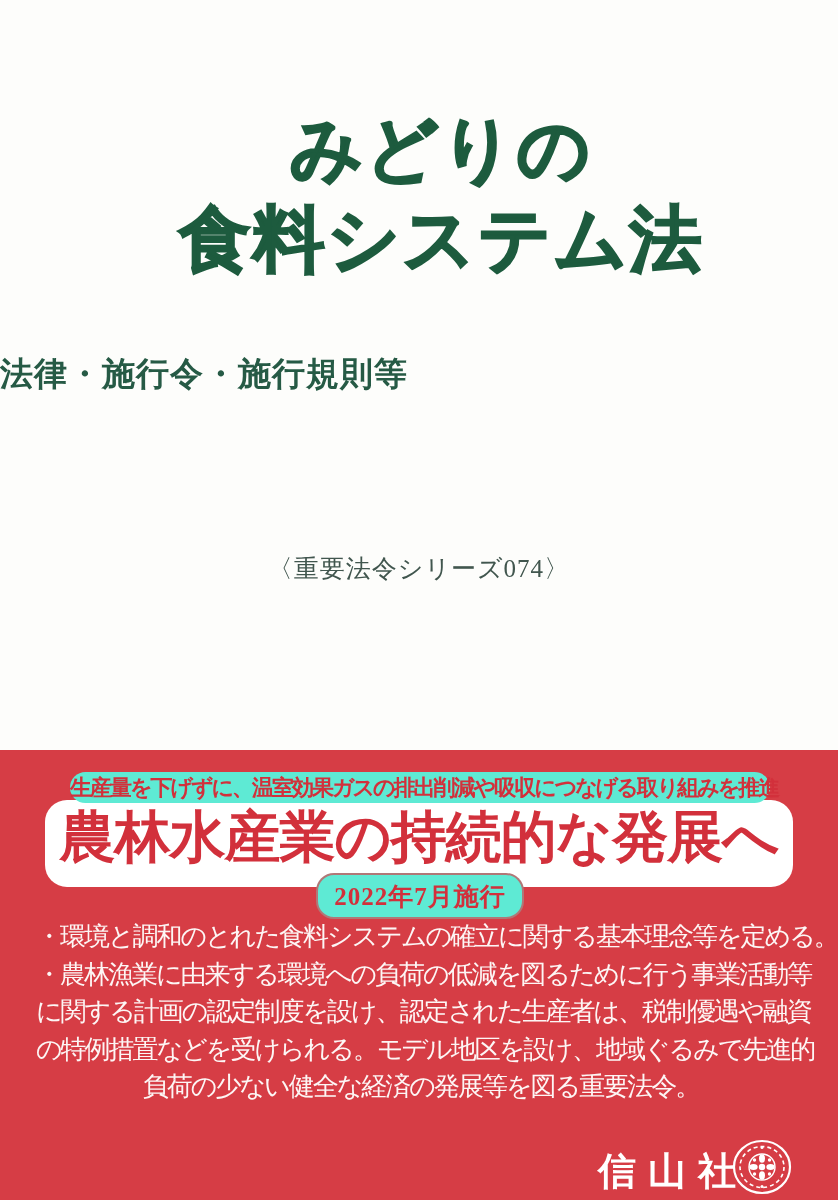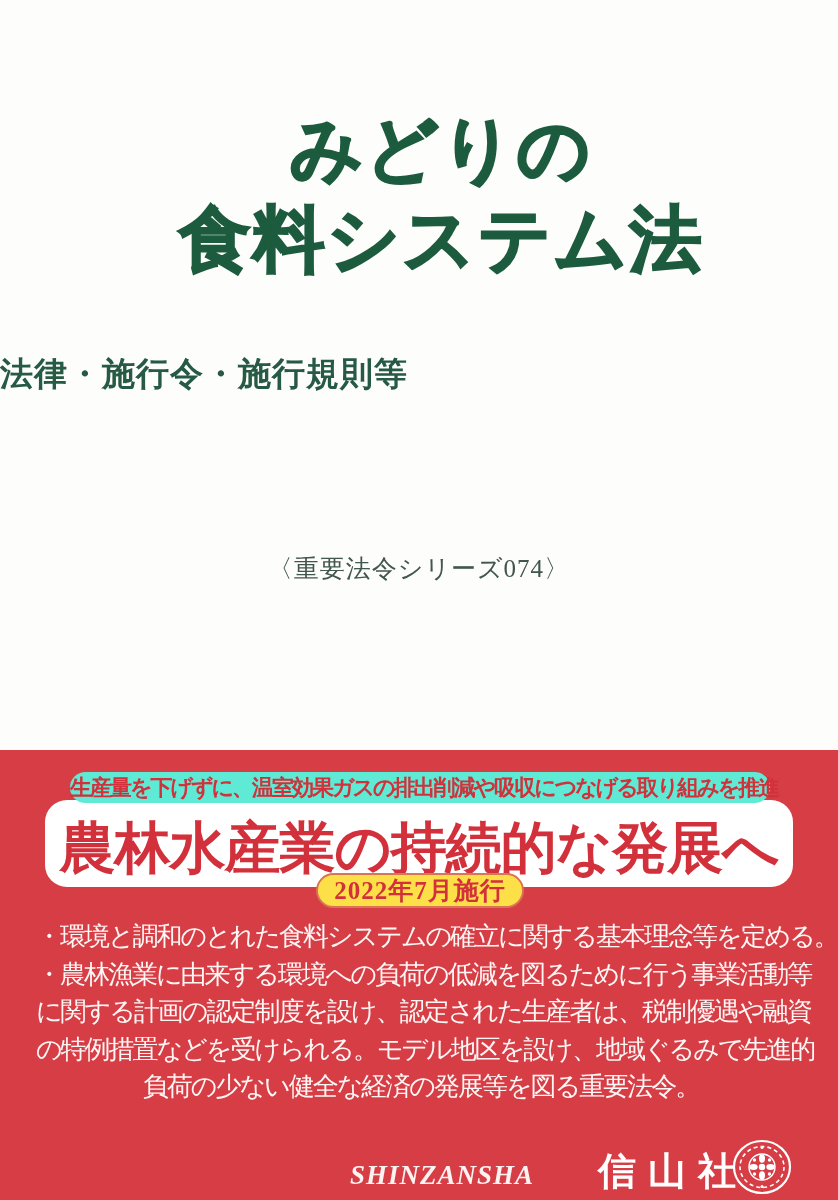--- a/index.html
+++ b/index.html
@@ -52,34 +52,34 @@
     background:#5eead4; border-radius:17px;
     display:flex; align-items:center; justify-content:flex-start;
     color:#d2303b;
     font-weight:bold; font-size:22px; letter-spacing:-2px;
     white-space:nowrap;
     z-index:2;
   }
   .headline-band {
     position:absolute; left:45px; top:50px; width:748px; height:87px;
     background:#ffffff; border-radius:22px;
-    display:flex; align-items:flex-end; justify-content:center;
+    display:flex; align-items:flex-start; justify-content:center;
     z-index:1;
   }
   .headline-text {
     color:#d2303b;
     font-family:"Liberation Serif", serif;
     font-weight:bold;
     font-size:56px;
     letter-spacing:-1px;
     white-space:nowrap;
   }
   .date-pill {
-    position:absolute; left:316px; top:123px; width:208px; height:35px;
-    background:#fde047;
+    position:absolute; left:316px; top:123px; width:208px; height:46px;
+    background:#5eead4;
     border:2px solid rgba(205,80,88,.75);
     border-radius:18px;
     display:flex; align-items:center; justify-content:center;
     color:#d2303b;
     font-family:"Liberation Serif", serif;
     font-weight:bold;
     font-size:25px;
     letter-spacing:1px;
     z-index:3;
   }
@@ -155,21 +155,20 @@
 
     <div class="body-text">
       <div>・環境と調和のとれた食料システムの確立に関する基本理念等を定める。</div>
       <div>・農林漁業に由来する環境への負荷の低減を図るために行う事業活動等</div>
       <div>に関する計画の認定制度を設け、認定された生産者は、税制優遇や融資</div>
       <div>の特例措置などを受けられる。モデル地区を設け、地域ぐるみで先進的</div>
       <div>負荷の少ない健全な経済の発展等を図る重要法令。</div>
     </div>
 
 
-    <div class="pub-en">SHINZANSHA</div>
 
     <div class="pub-jp">信山社</div>
 
     <svg class="seal" viewBox="0 0 62 58" xmlns="http://www.w3.org/2000/svg">
       <g fill="none" stroke="#ffffff">
         <ellipse cx="31" cy="29" rx="28" ry="26" stroke-width="2.2"></ellipse>
         <ellipse cx="31" cy="29" rx="22" ry="20.5" stroke-width="1.6" stroke-dasharray="4 3"></ellipse>
         <circle cx="31" cy="29" r="13" stroke-width="1.4"></circle>
       </g>
       <g fill="#ffffff">

